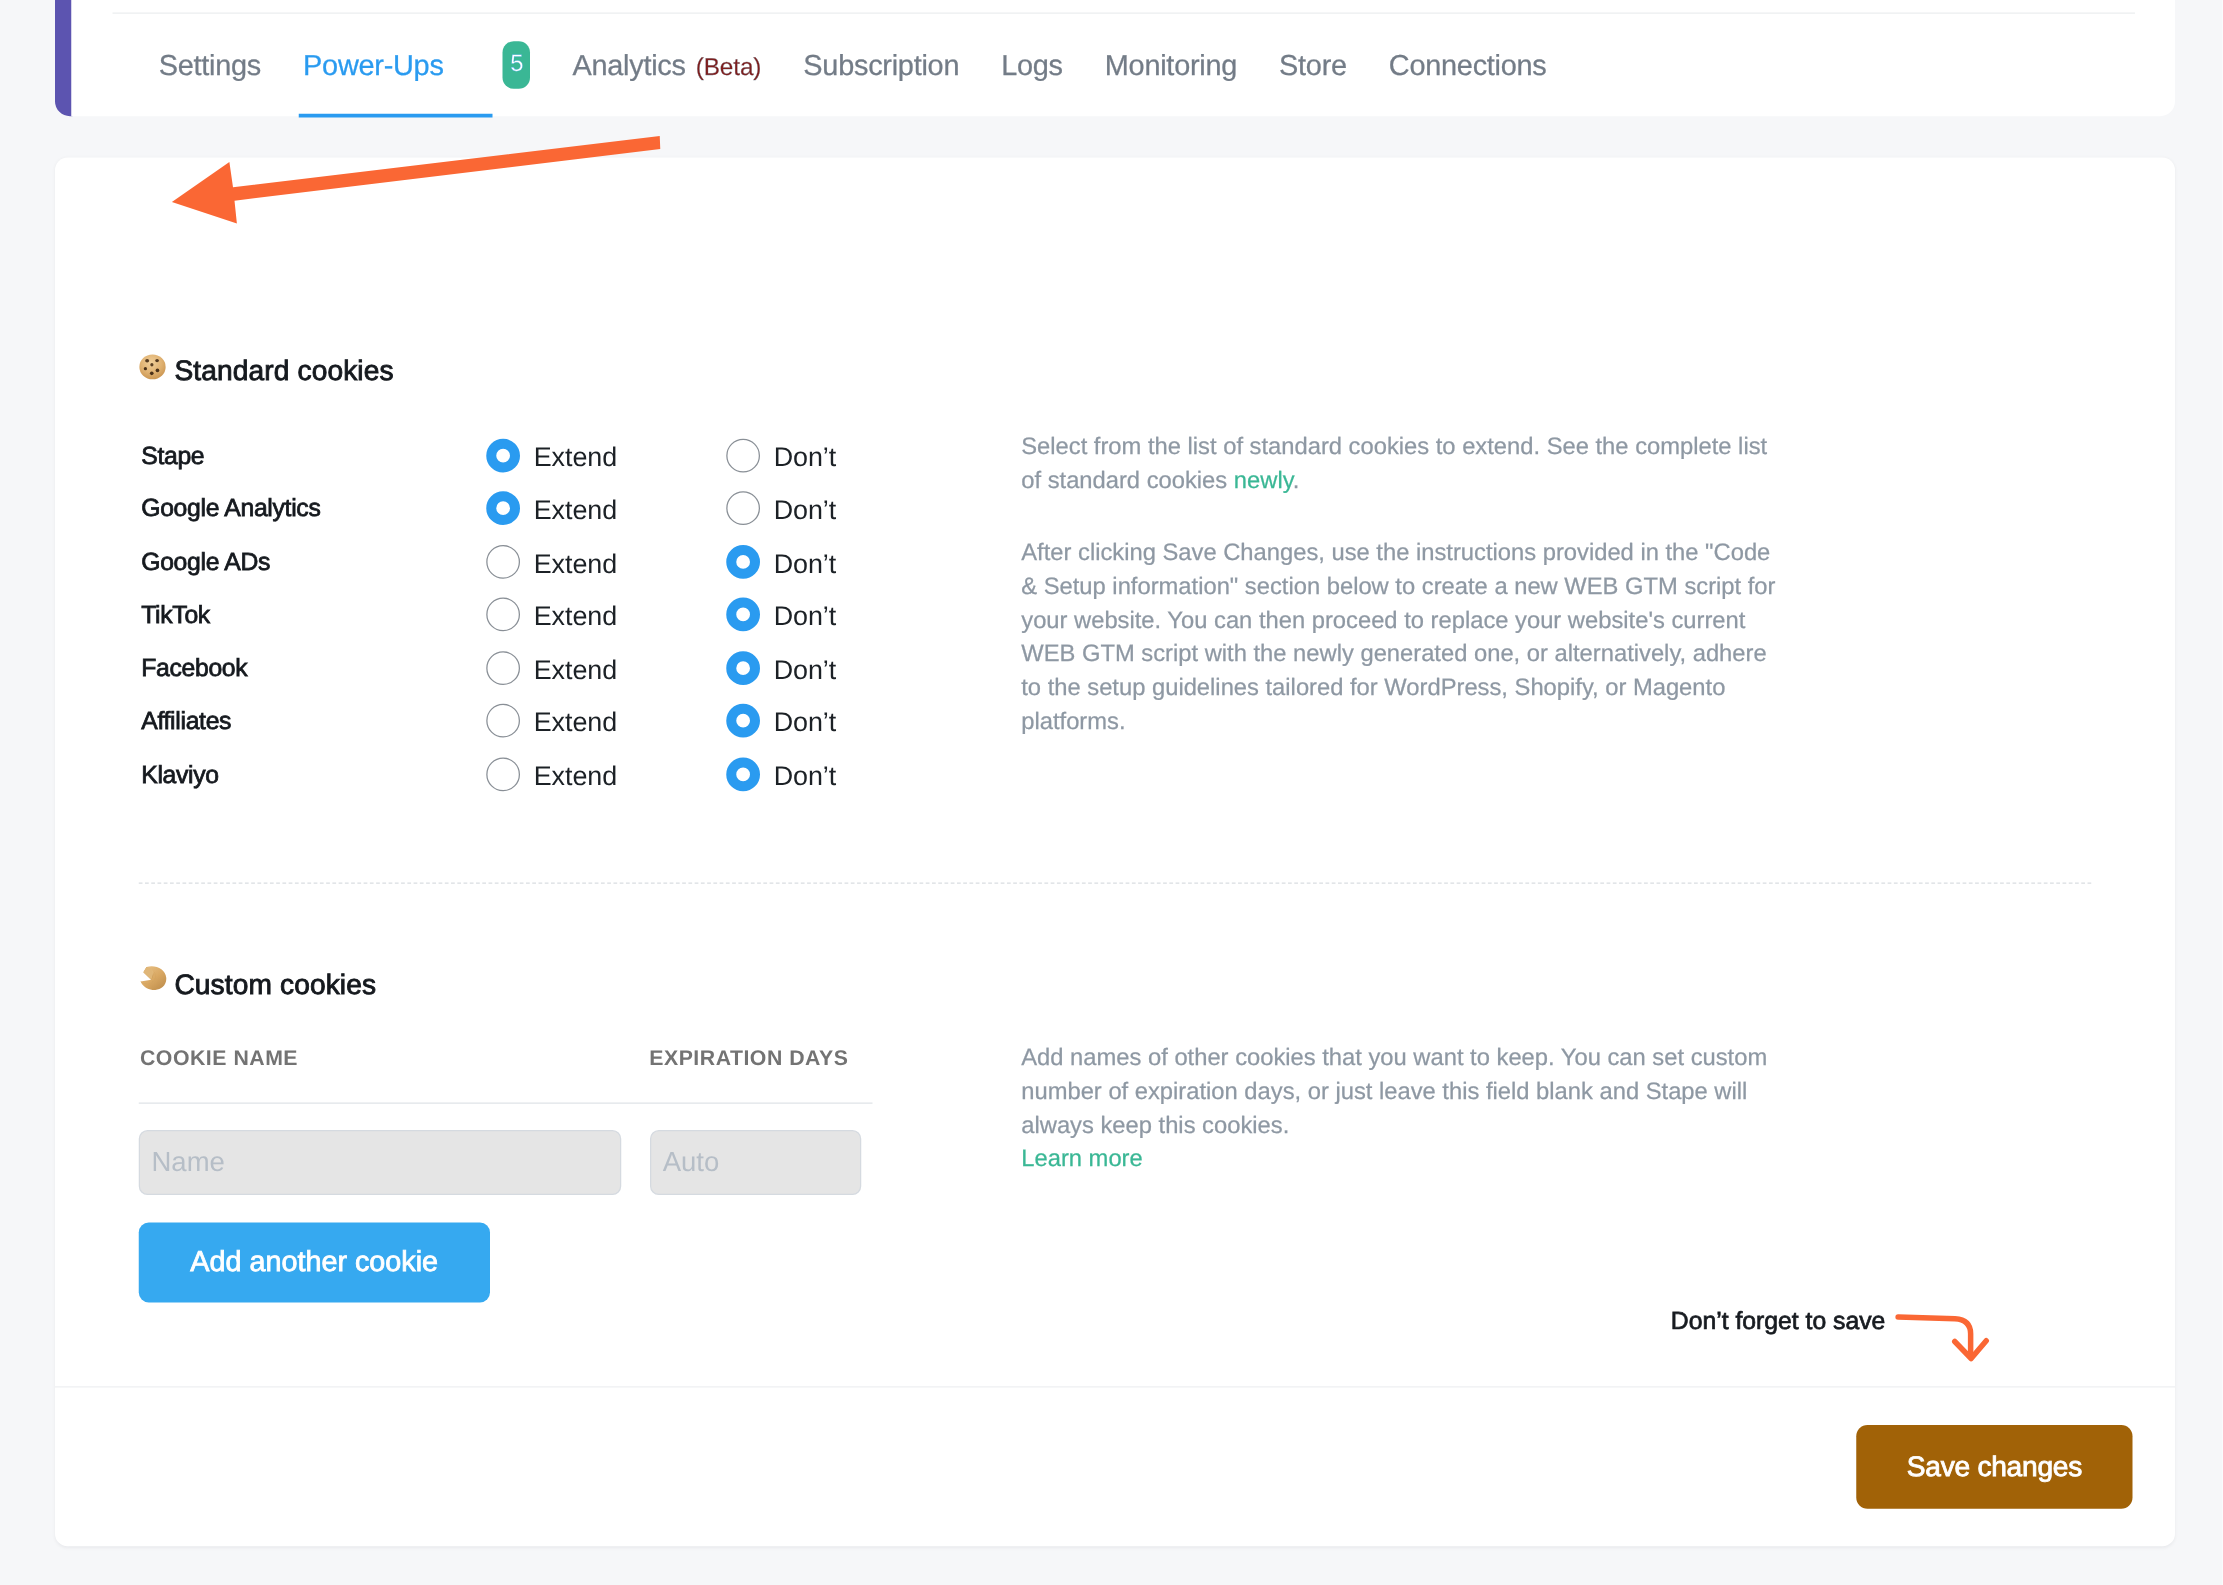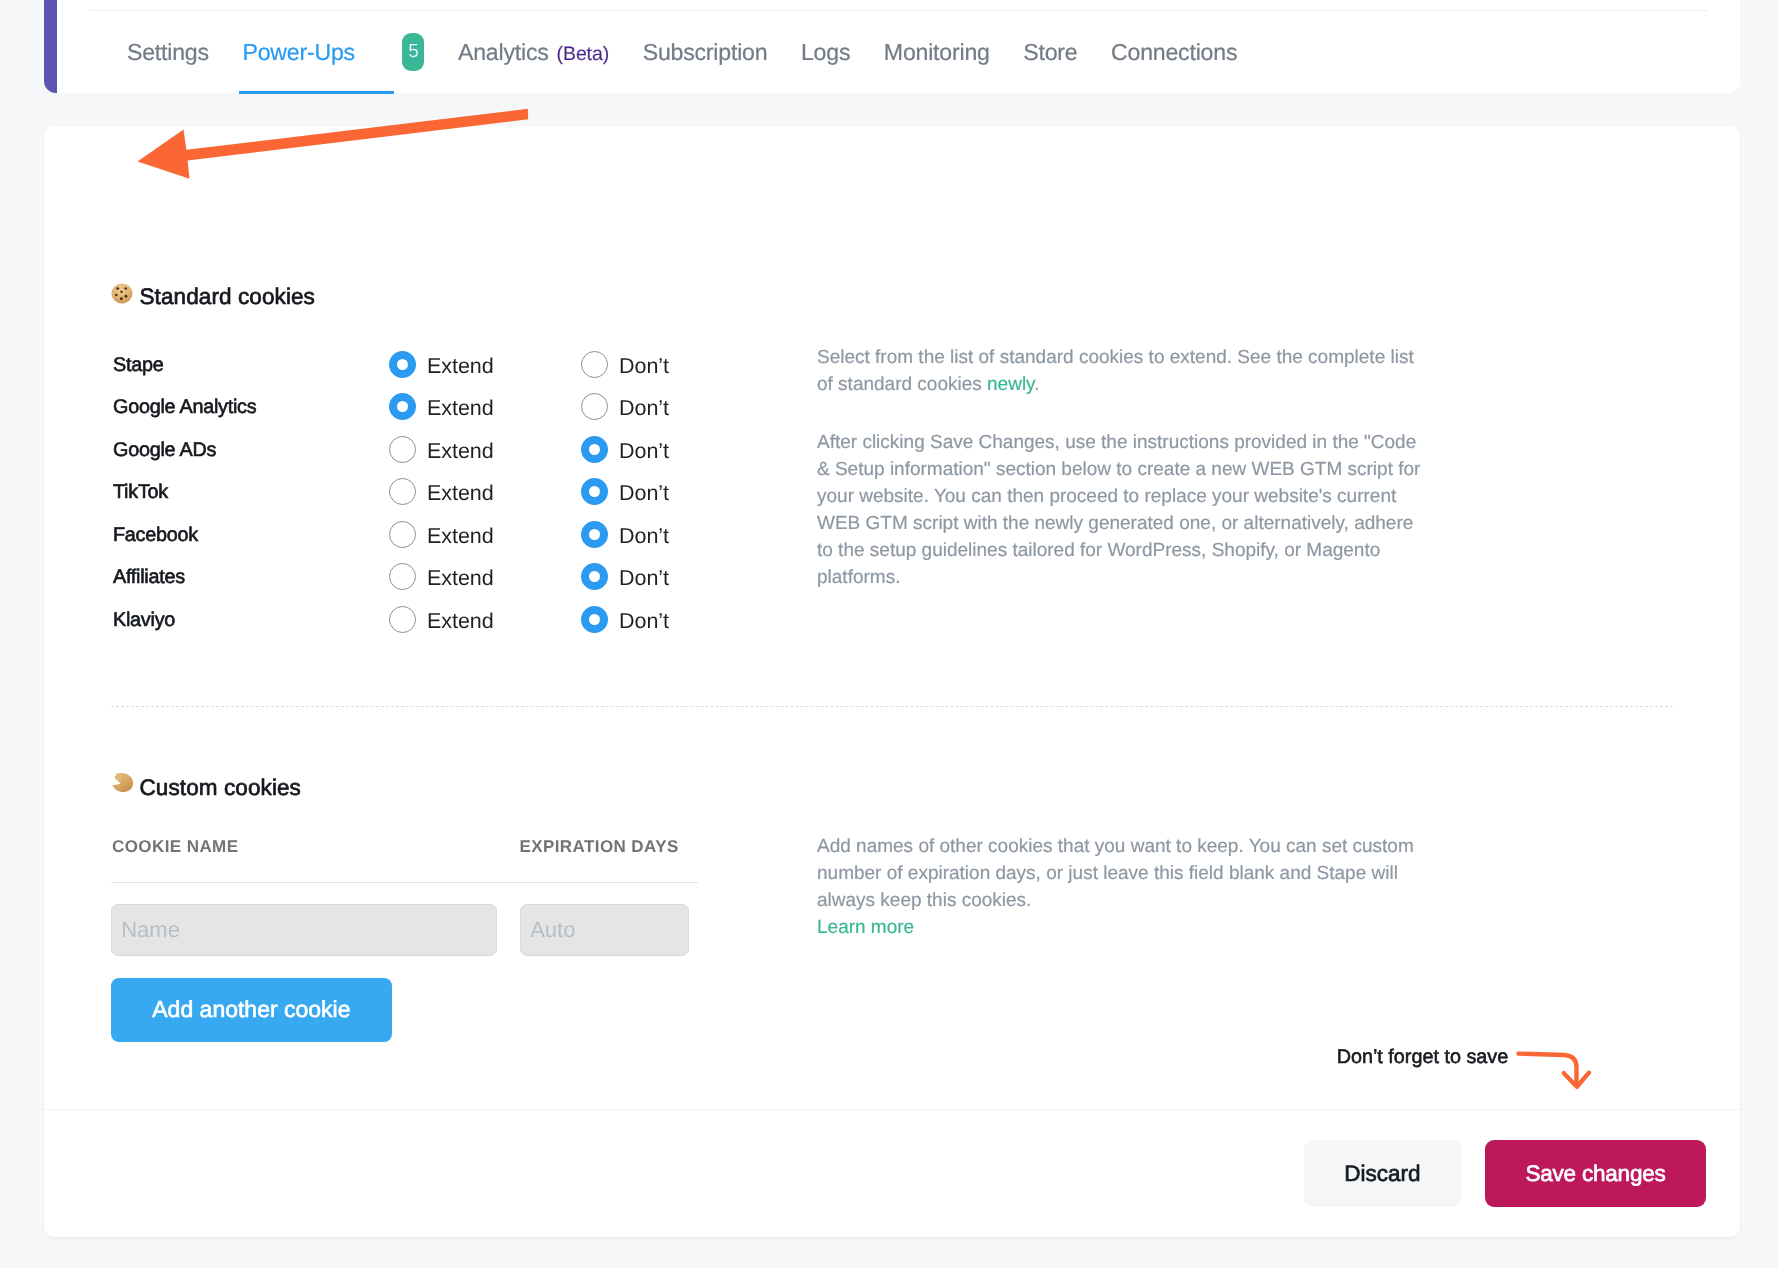--- a/index.html
+++ b/index.html
@@ -25,21 +25,21 @@
     background:#eceef0;
   }
   .tabs-row { position:absolute; left:70px; top:36px; display:flex; align-items:baseline; }
   .tab {
     font-size:23.1px; color:#737c87; letter-spacing:-0.2px;
     display:flex; align-items:baseline; white-space:nowrap;
     margin-right:33.6px; position:relative; padding-bottom:0;
     -webkit-text-stroke:0.22px #737c87;
   }
   .tab.active { color:#2a9bf0;gap:36px; -webkit-text-stroke:0.22px #2a9bf0; }
-  .tab .beta { font-size:19.5px; margin-left:8px; color:#4c1d95; letter-spacing:-0.1px; -webkit-text-stroke:0.22px #737c87; }
+  .tab .beta { font-size:19.5px; margin-left:8px; color:#7f1d1d; letter-spacing:-0.1px; -webkit-text-stroke:0.22px #737c87; }
   .badge {
     display:inline-block; background:#3ab795; color:#fff; font-size:19px;
     border-radius:9px; width:22px; text-align:center; margin-left:11.5px; line-height:37px; height:38px;
     position:relative; top:-3px; font-weight:400;
   }
   .tab-underline {
     position:absolute; left:182px; top:91px; width:155px; height:3px; background:#2a9bf0;
   }
 
   
@@ -104,21 +104,21 @@
     position:absolute; left:0; right:0; bottom:0; height:128px;
     border-top:1px solid #eef0f2; display:flex; align-items:center;
     justify-content:flex-end; padding-right:34px; gap:24px;
   }
   .btn-discard {
     background:#f5f6f8; color:#171b20; border:none; border-radius:9px;
     font-size:22.5px; font-weight:400; font-family:inherit; cursor:pointer;
     width:157px; height:66.5px; letter-spacing:0px; -webkit-text-stroke:0.68px #171b20;
   }
   .btn-save {
-    background:#be185d; color:#fff; border:none; border-radius:9px;
+    background:#a16207; color:#fff; border:none; border-radius:9px;
     font-size:22.5px; font-weight:400; font-family:inherit; cursor:pointer;
     width:221px; height:66.5px; letter-spacing:-0.2px; -webkit-text-stroke:0.68px #fff;
   }
   .note { position:absolute; font-size:19.8px; font-weight:400; color:#171b20; letter-spacing:0px; -webkit-text-stroke:0.58px #171b20; }
   .arrow-big { position:absolute; left:0; top:0; pointer-events:none; }
 
   
   .sec-standard { position:absolute; left:0; top:0; right:0; }
   .section-title { position:absolute; }
   .sec-standard .section-title { left:66.5px; top:158px; }
@@ -330,20 +330,19 @@
     </div>
   </div>
 
   <div class="note">Don’t forget to save</div>
   <svg class="arrow-small" width="110" height="64" viewBox="0 0 110 64">
     <path d="M2.5 8.6 L48 10 Q60.5 10.8 60.5 22 L60.5 39" stroke="#fa6734" stroke-width="4.4" fill="none" stroke-linecap="round"></path>
     <path d="M47.8 28.2 L60.9 41.8 L73 27.6" stroke="#fa6734" stroke-width="4.4" fill="none" stroke-linecap="round" stroke-linejoin="round"></path>
   </svg>
 
   <div class="footer-bar">
-    <button class="btn-discard">Discard</button>
     <button class="btn-save">Save changes</button>
   </div>
 </div>
 
 <svg class="arrow-big" width="1778" height="1268" viewBox="0 0 1778 1268">
   <path d="M137.5 161.5 L183.5 129.5 L186.4 149.8 L527.8 108.8 L528.2 119.2 L187.6 160.5 L189.5 178.8 Z" fill="#fa6734"></path>
 </svg>
 
 </body></html>

